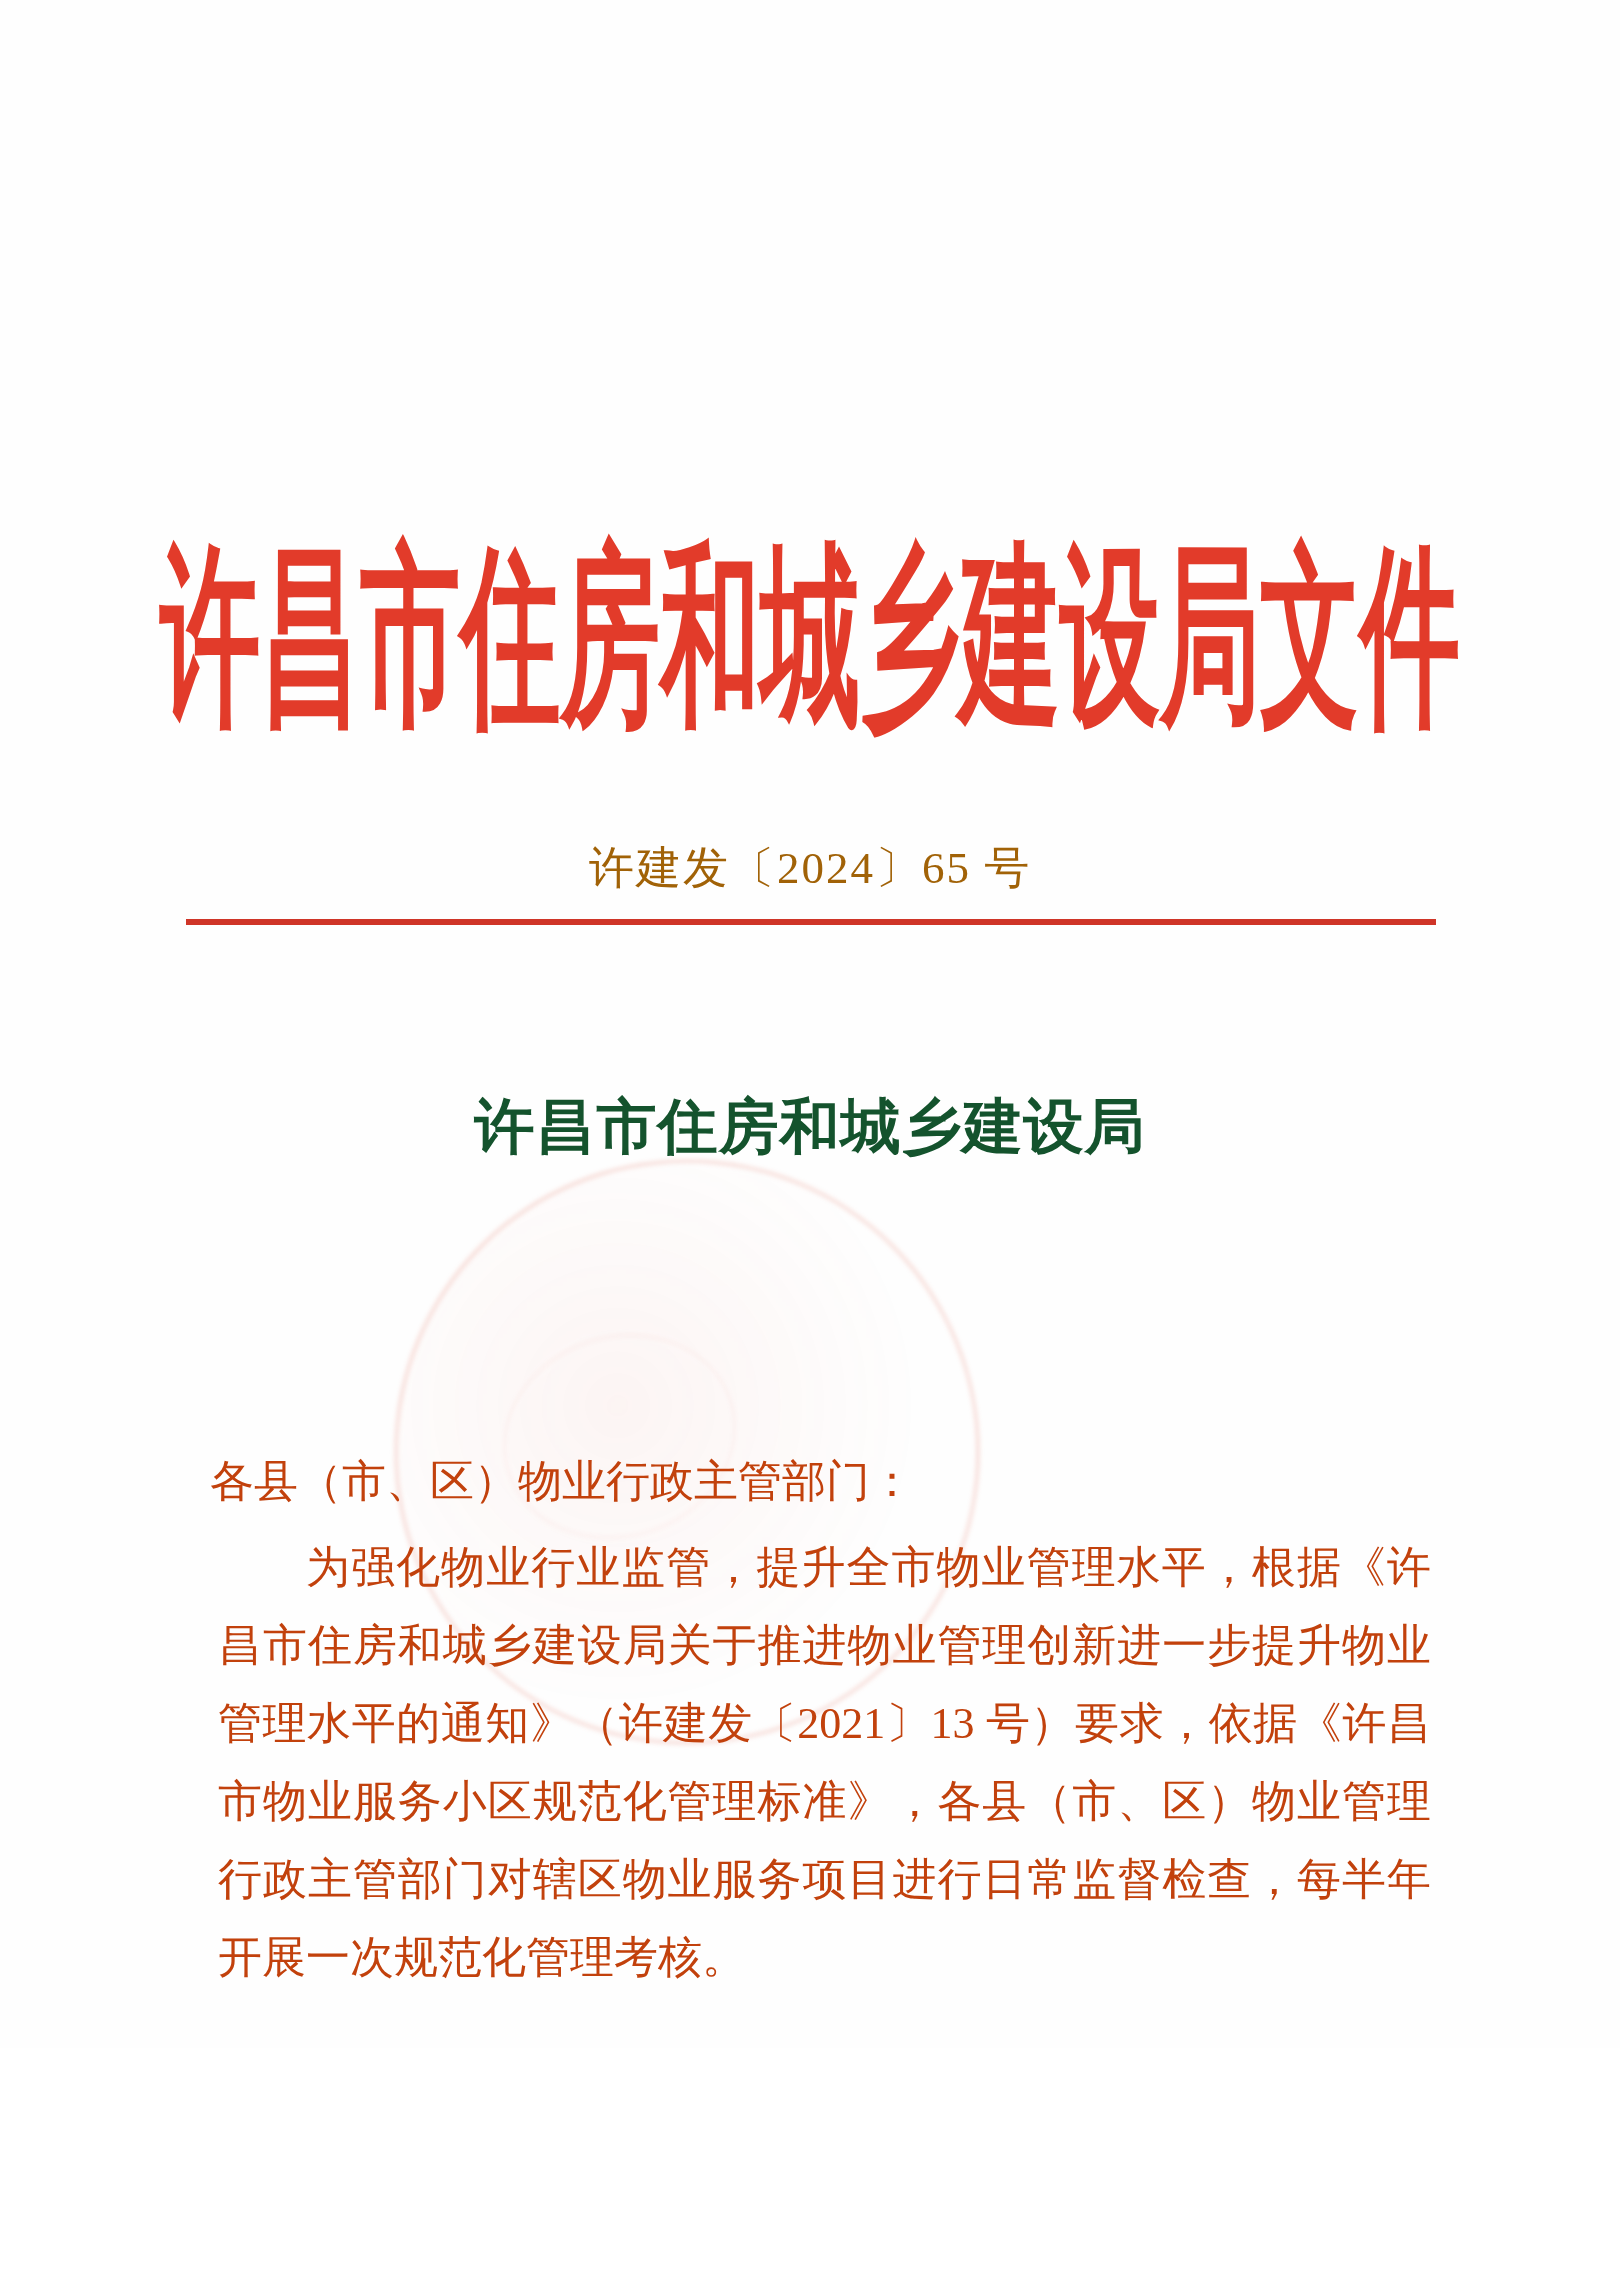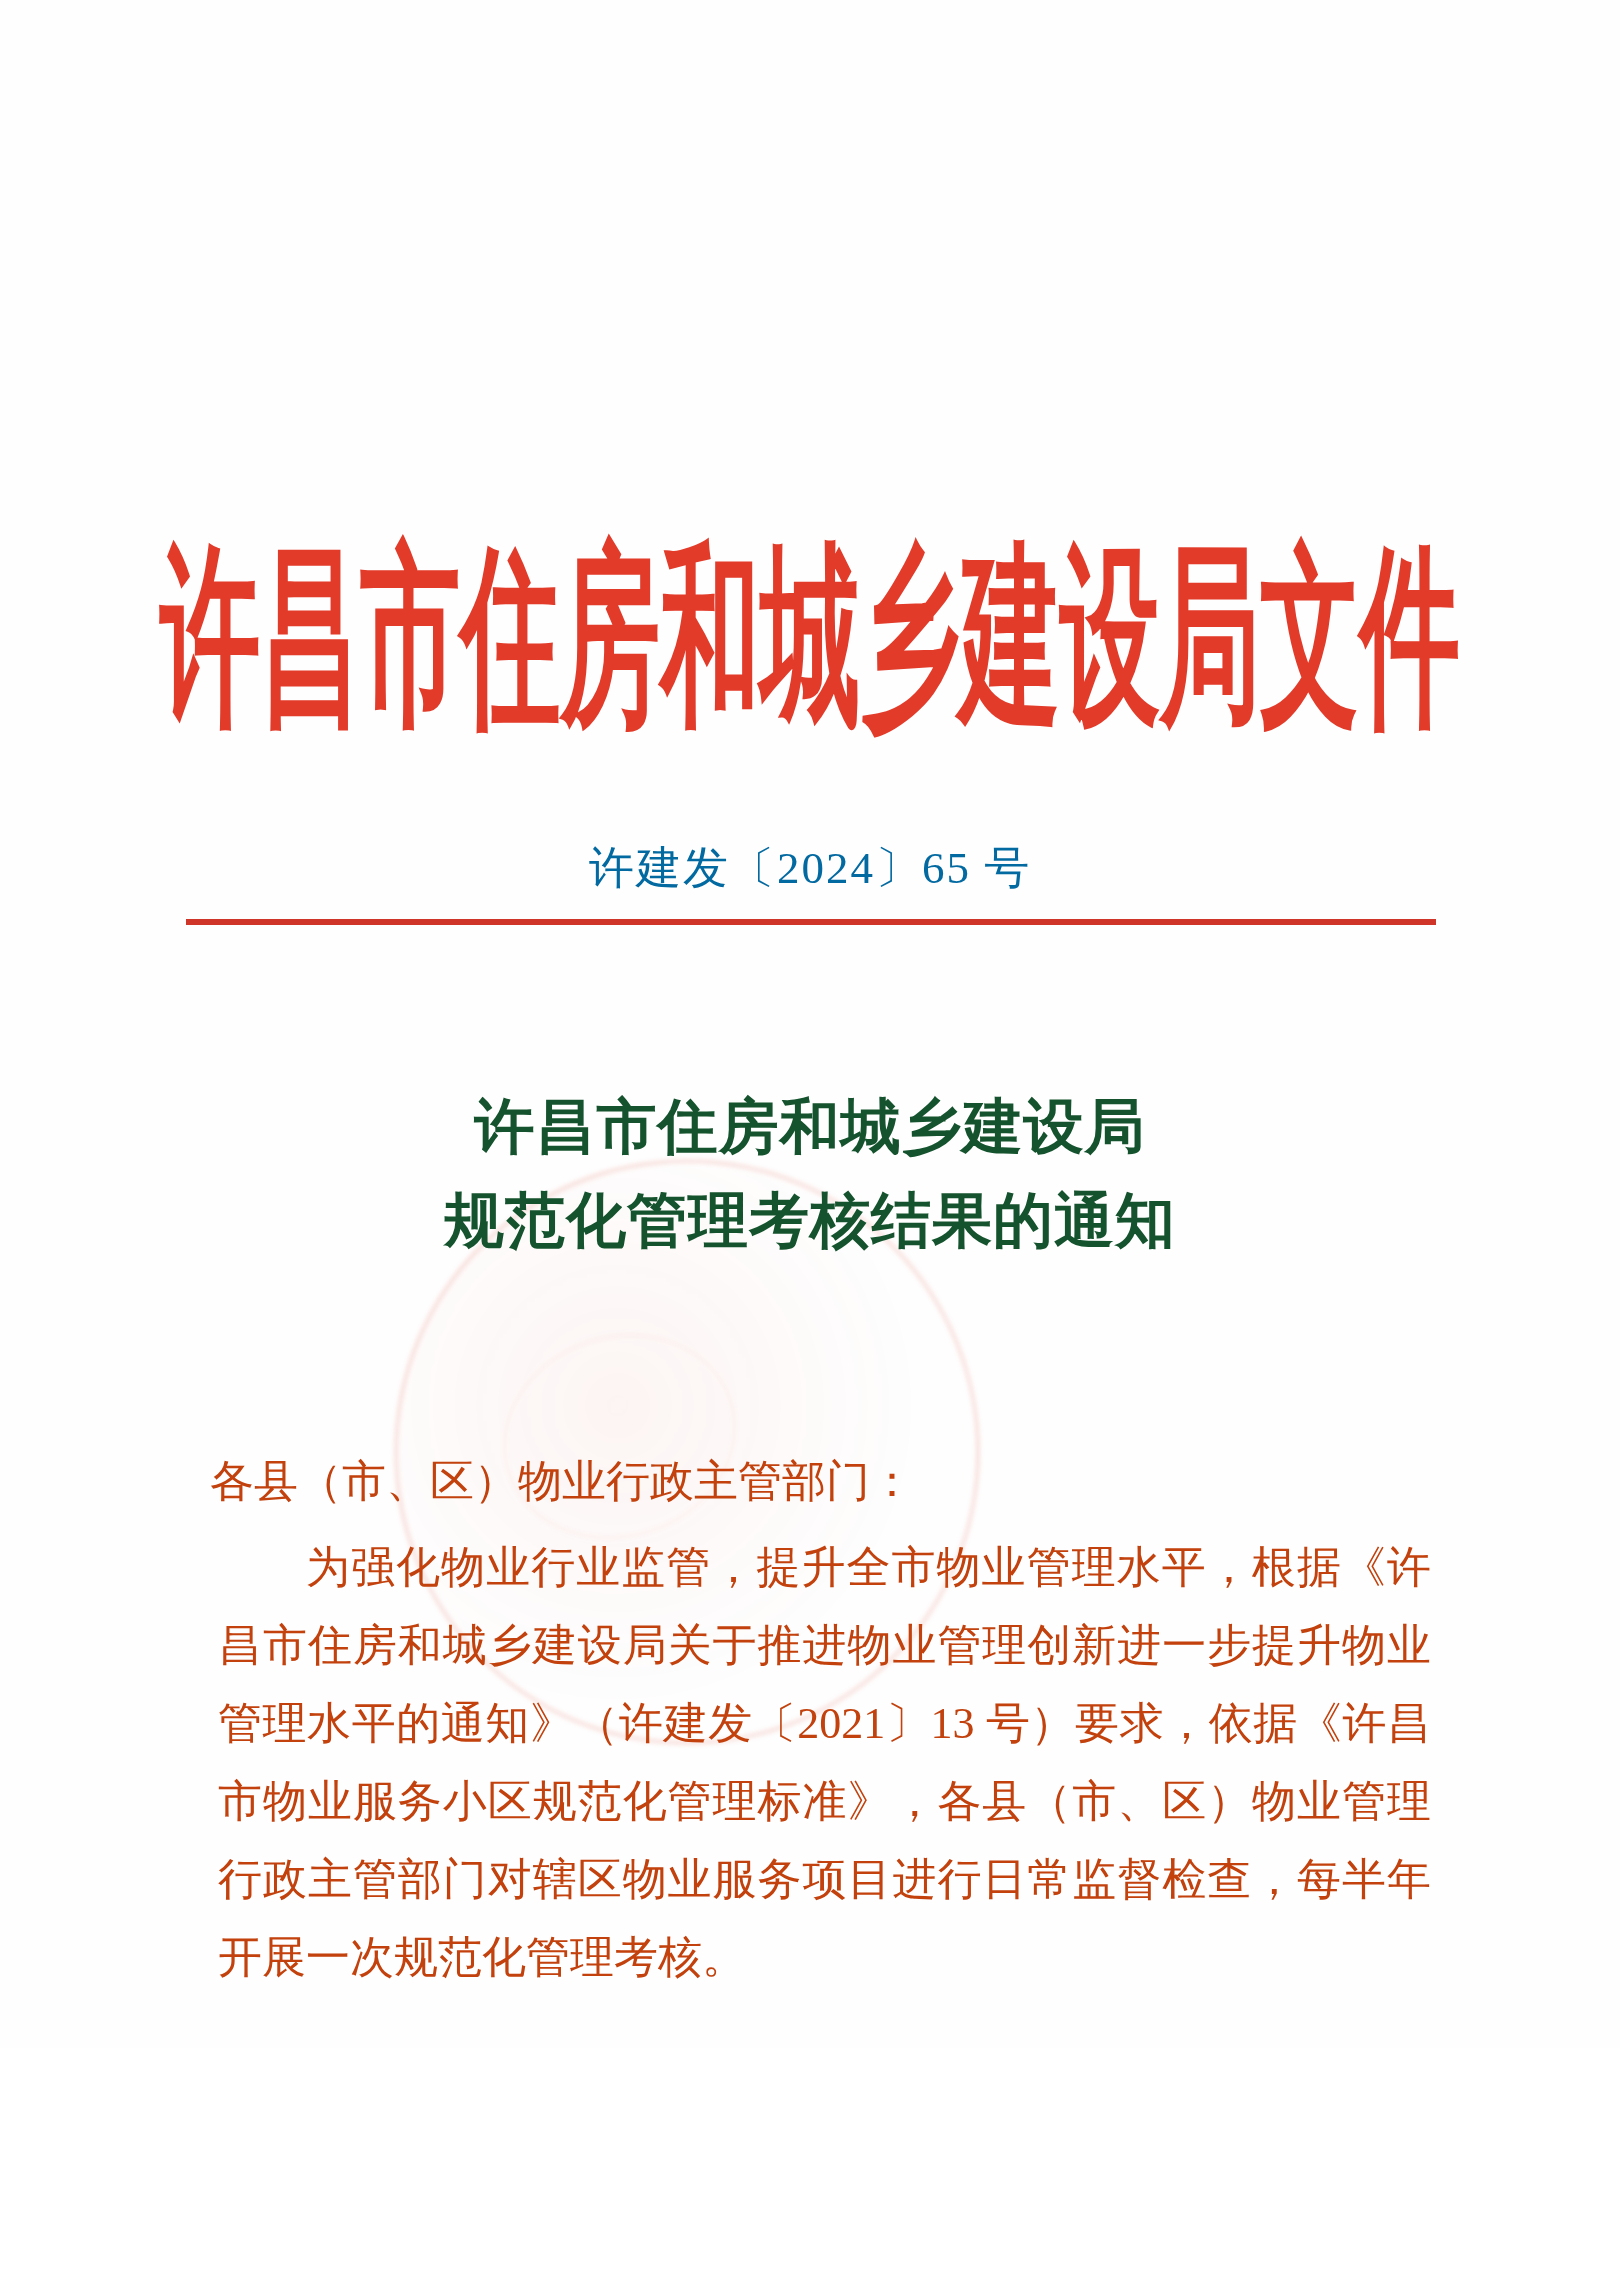--- a/index.html
+++ b/index.html
@@ -37,21 +37,21 @@
 
   
   .doc-number {
     position: absolute;
     top: 843px;
     left: 0;
     width: 100%;
     text-align: center;
     font-size: 45px;
     line-height: 51px;
-    color: #0369a1;
+    color: #a16207;
     letter-spacing: 2px;
   }
 
   
   .red-rule {
     position: absolute;
     top: 919px;
     left: 186px;
     width: 1250px;
     height: 5.9px;
@@ -137,21 +137,20 @@
   <div class="seal-ghost"></div>
 
   <h1 class="red-header">许昌市住房和城乡建设局文件</h1>
 
   <div class="doc-number">许建发〔2024〕65 号</div>
 
   <div class="red-rule"></div>
 
   <div class="title-block">
     <div class="title-line">许昌市住房和城乡建设局</div>
-    <div class="title-line">规范化管理考核结果的通知</div>
   </div>
 
   <div class="body-block">
     <p class="salutation">各县（市、区）物业行政主管部门：</p>
     <p class="para">为强化物业行业监管，提升全市物业管理水平，根据《许昌市住房和城乡建设局关于推进物业管理创新进一步提升物业管理水平的通知》（许建发〔2021〕13 号）要求，依据《许昌市物业服务小区规范化管理标准》，各县（市、区）物业管理行政主管部门对辖区物业服务项目进行日常监督检查，每半年开展一次规范化管理考核。</p>
   </div>
 
   <div class="page-number">— 1 —</div>
 
 </div>

